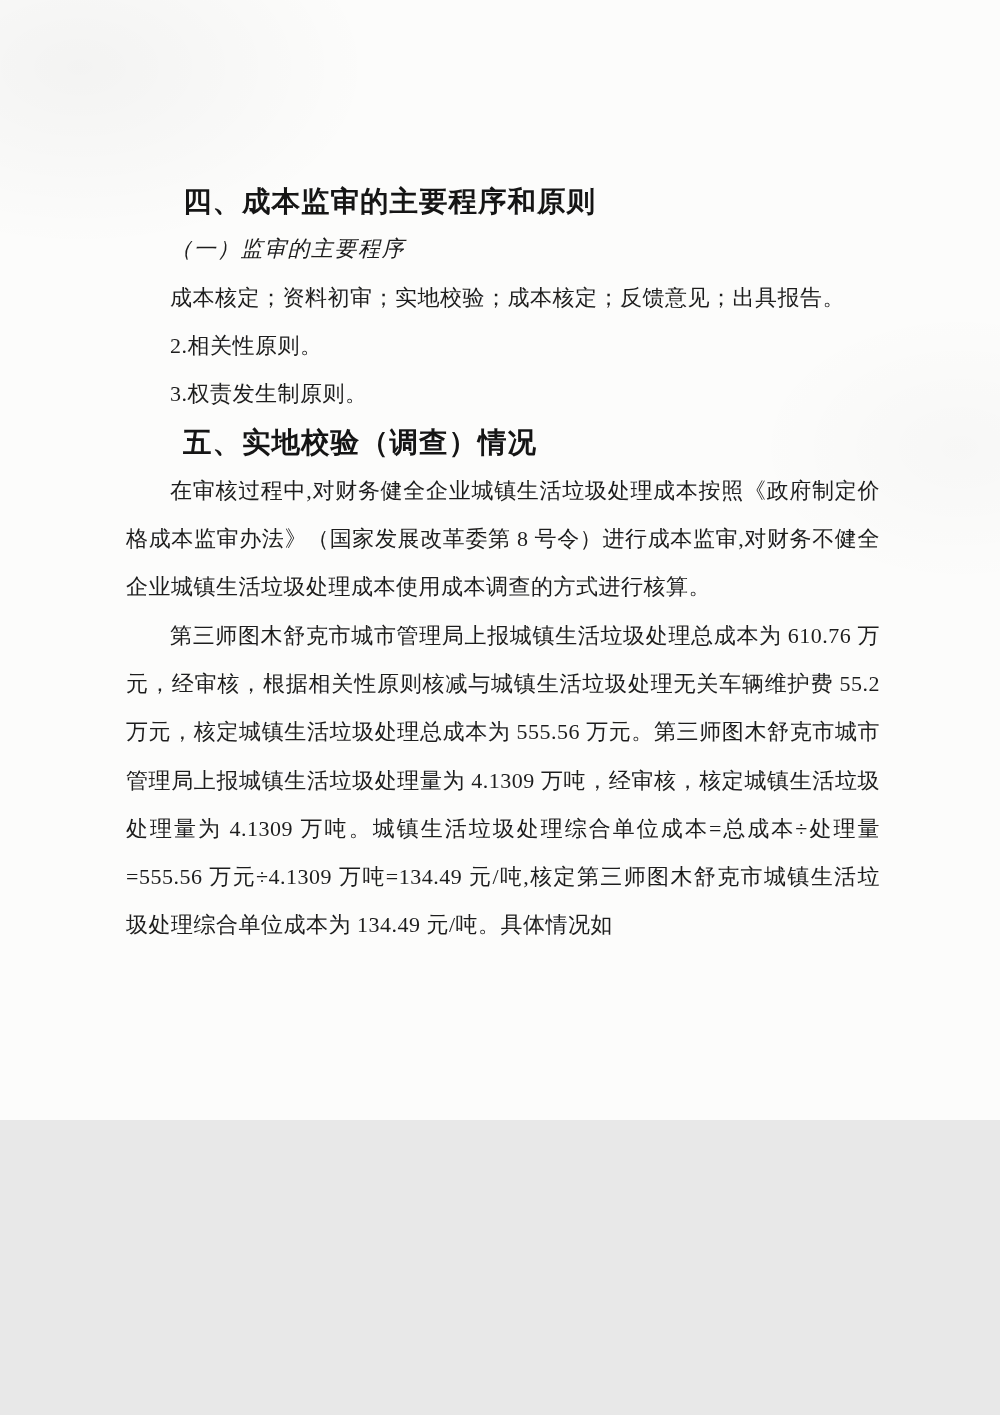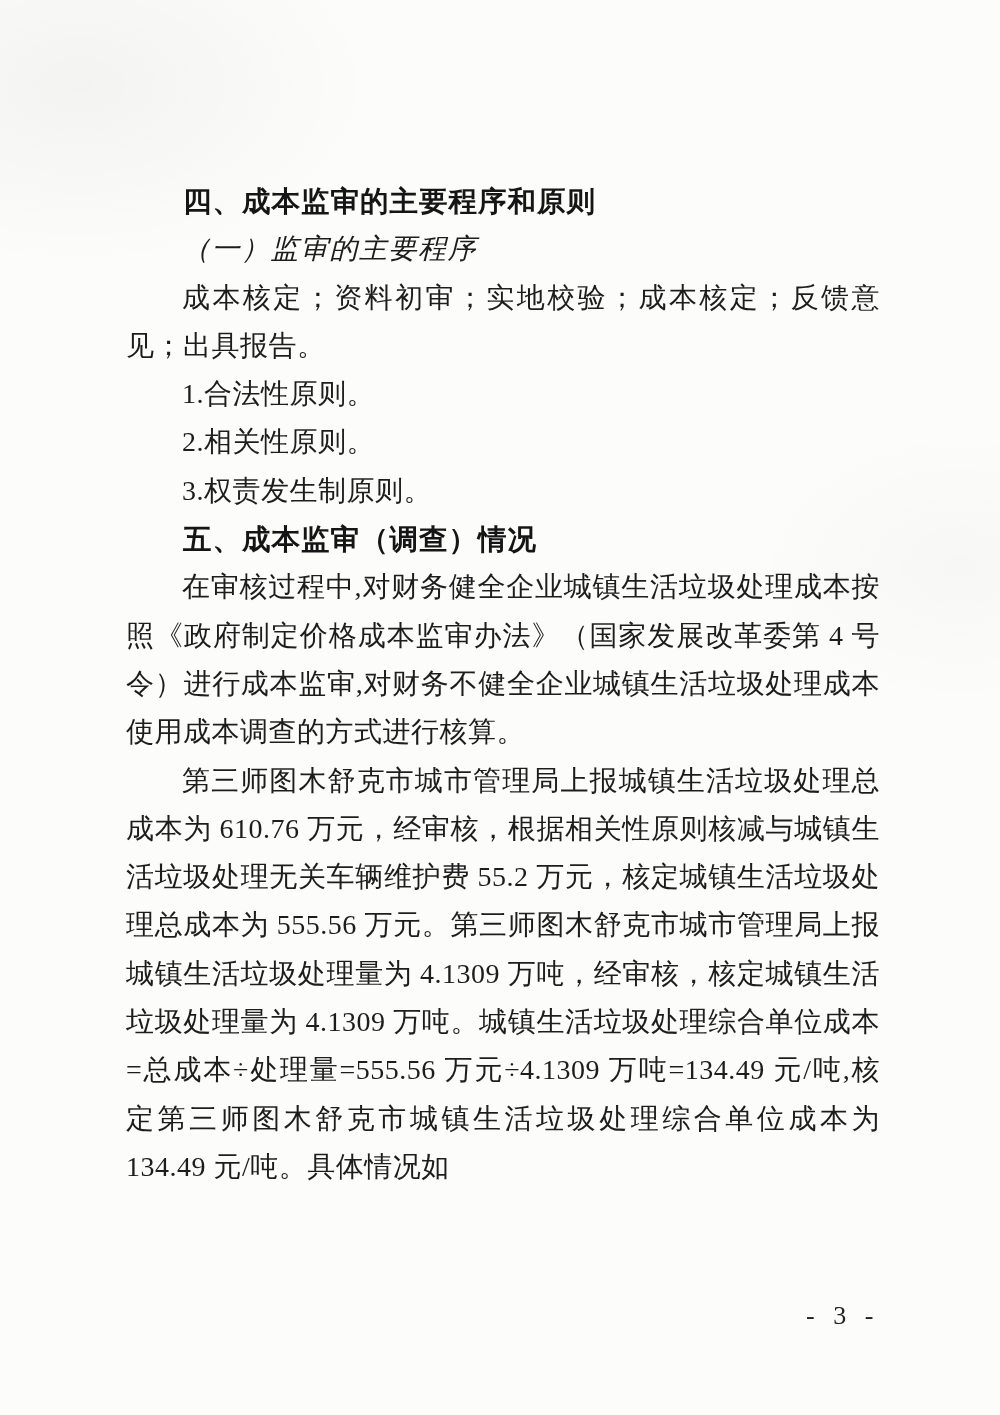--- a/index.html
+++ b/index.html
@@ -4,38 +4,38 @@
 <title>Scanned Document Page</title>
 <style>
   html, body {
     margin: 0;
     padding: 0;
     background: #e8e8e8;
   }
   .page {
     position: relative;
     width: 1000px;
-    height: 1415px;
+    height: 1120px;
     margin: 0 auto;
     background:
       radial-gradient(ellipse 420px 260px at 8% 6%, rgba(0,0,0,0.035), rgba(0,0,0,0) 70%),
       radial-gradient(ellipse 300px 200px at 96% 40%, rgba(0,0,0,0.02), rgba(0,0,0,0) 70%),
       #fcfcfb;
     color: #1d1d1d;
     font-family: "Liberation Serif", "DejaVu Serif", serif;
     overflow: hidden;
   }
   .content {
     position: absolute;
     left: 126px;
     top: 177px;
     width: 754px;
   }
   .block {
-    font-size: 28px;
+    font-size: 22px;
     line-height: 48.3px;
     margin: 0;
     letter-spacing: 0.5px;
   }
   .h1 {
     font-family: "Liberation Sans", "DejaVu Sans", sans-serif;
     font-weight: 700;
     font-size: 28.5px;
     text-indent: 2em;
     letter-spacing: 1px;
@@ -70,30 +70,29 @@
 <div class="page">
   <div class="content">
 
     <div class="block h1">四、成本监审的主要程序和原则</div>
 
     <div class="block h2">（一）监审的主要程序</div>
 
     <div class="block para">成本核定；资料初审；实地校验；成本核定；反馈意见；出具报告。</div>
 
 
-    <div class="block item">1.合法性原则。</div>
 
     <div class="block item">2.相关性原则。</div>
 
 
     <div class="block item">3.权责发生制原则。</div>
 
-    <div class="block h1">五、成本监审（调查）情况</div>
+    <div class="block h1">五、实地校验（调查）情况</div>
 
-    <div class="block para">在审核过程中,对财务健全企业城镇生活垃圾处理成本按照《政府制定价格成本监审办法》（国家发展改革委第 4 号令）进行成本监审,对财务不健全企业城镇生活垃圾处理成本使用成本调查的方式进行核算。</div>
+    <div class="block para">在审核过程中,对财务健全企业城镇生活垃圾处理成本按照《政府制定价格成本监审办法》（国家发展改革委第 8 号令）进行成本监审,对财务不健全企业城镇生活垃圾处理成本使用成本调查的方式进行核算。</div>
 
 
     <div class="block para">第三师图木舒克市城市管理局上报城镇生活垃圾处理总成本为 610.76 万元，经审核，根据相关性原则核减与城镇生活垃圾处理无关车辆维护费 55.2 万元，核定城镇生活垃圾处理总成本为 555.56 万元。第三师图木舒克市城市管理局上报城镇生活垃圾处理量为 4.1309 万吨，经审核，核定城镇生活垃圾处理量为 4.1309 万吨。城镇生活垃圾处理综合单位成本=总成本÷处理量=555.56 万元÷4.1309 万吨=134.49 元/吨,核定第三师图木舒克市城镇生活垃圾处理综合单位成本为 134.49 元/吨。具体情况如</div>
 
   </div>
 
   <div class="page-number">- 3 -</div>
 </div>
 
 </body></html>

